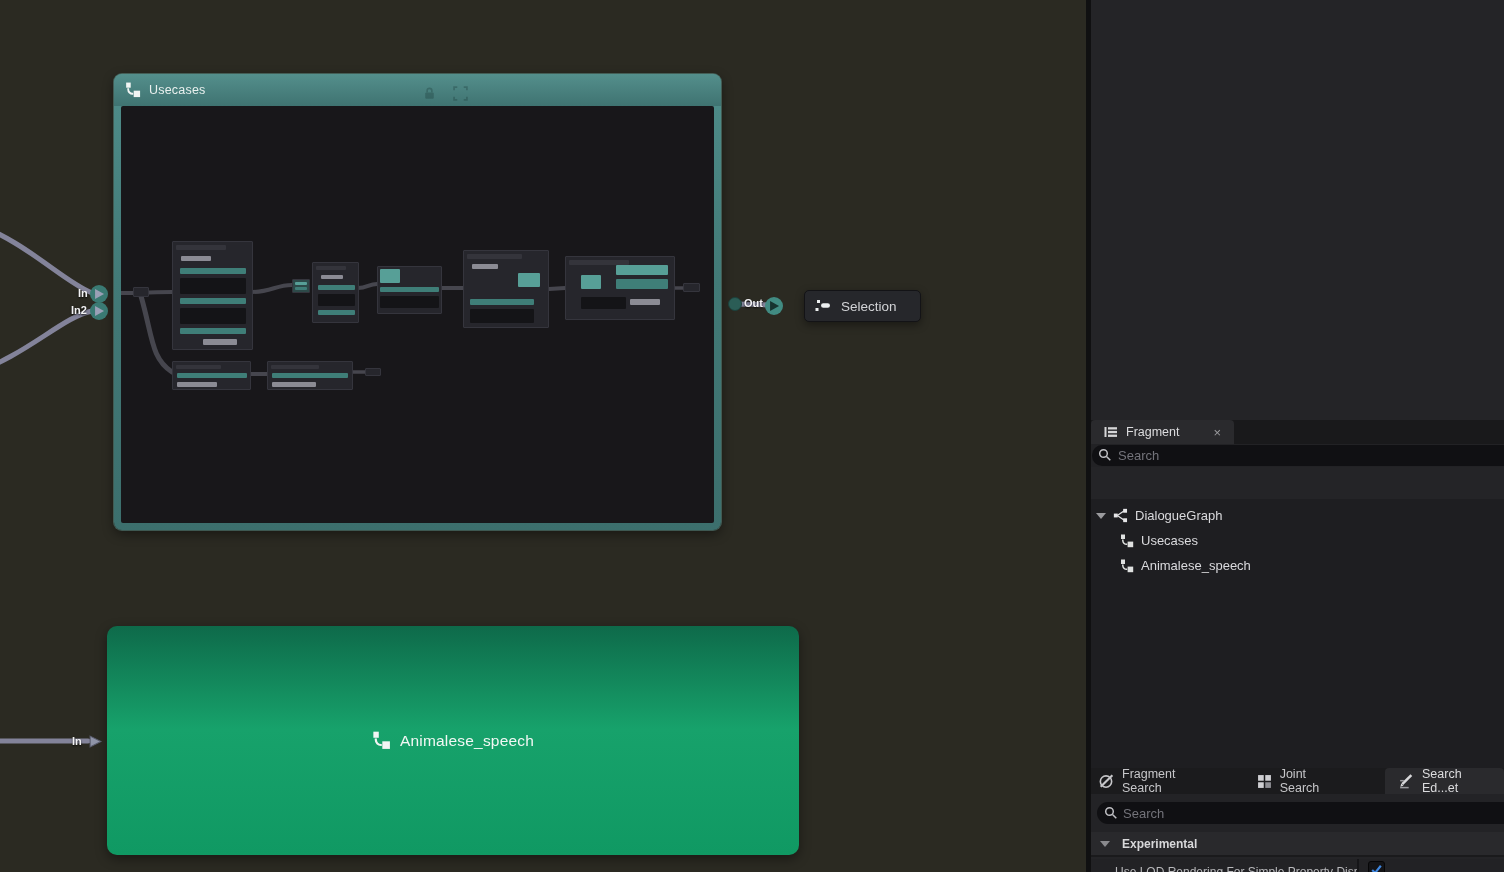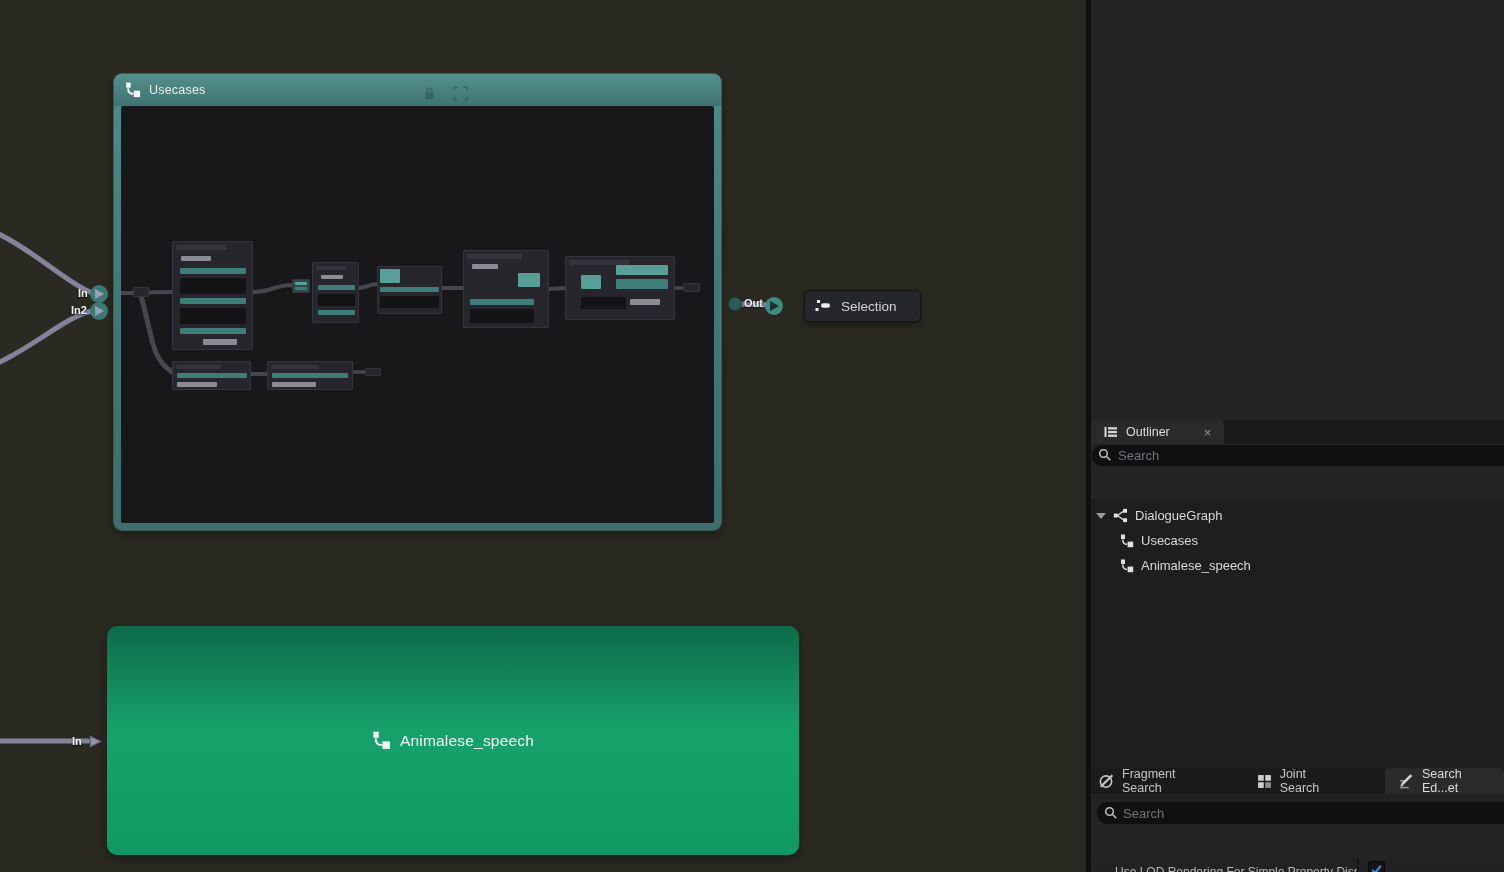--- a/index.html
+++ b/index.html
@@ -245,21 +245,21 @@
   <div class="tab-bar" style="top:420px;">
     <div class="tab active">
       <span class="tw">
         <svg width="14" height="14" viewBox="0 0 14 14">
           <rect x="0.5" y="2" width="2" height="10" fill="#d6d6d8"></rect>
           <rect x="4" y="2.2" width="9" height="2.3" fill="#d6d6d8"></rect>
           <rect x="4" y="5.9" width="9" height="2.3" fill="#d6d6d8"></rect>
           <rect x="4" y="9.6" width="9" height="2.3" fill="#d6d6d8"></rect>
         </svg>
       </span>
-      <span>Outliner</span>
+      <span>Fragment</span>
       <span class="close">×</span>
     </div>
   </div>
 
   <div class="search-row" style="top:444px;">
     <input class="search-input" type="text" placeholder="Search" style="">
     <span class="search-glyph tw">
       <svg width="14" height="14" viewBox="0 0 14 14">
         <circle cx="5.5" cy="5.5" r="3.8" stroke="#bfbfc3" stroke-width="1.5" fill="none"></circle>
         <line x1="8.5" y1="8.5" x2="12.3" y2="12.3" stroke="#bfbfc3" stroke-width="1.5"></line>
@@ -340,20 +340,24 @@
   <div class="search-row" style="top:794px;height:38px;background:#232326;">
     <input class="search-input" type="text" style="left: 6px; top: 8px; height: 22px; border-radius: 11px;" placeholder="Search">
     <span class="search-glyph tw" style="left:13px;top:12px;">
       <svg width="14" height="14" viewBox="0 0 14 14">
         <circle cx="5.5" cy="5.5" r="3.8" stroke="#bfbfc3" stroke-width="1.5" fill="none"></circle>
         <line x1="8.5" y1="8.5" x2="12.3" y2="12.3" stroke="#bfbfc3" stroke-width="1.5"></line>
       </svg>
     </span>
   </div>
 
+  <div class="section-header" style="top:832px;">
+    <span class="tri-down" style="border-top-color:#8a8a8e;"></span>
+    <span>Experimental</span>
+  </div>
 
   <div class="prop-row" style="top:859px;">
     <div class="prop-name">Use LOD Rendering For Simple Property Displa</div>
     <div class="prop-div"></div>
     <div class="checkbox">
       <svg width="13" height="13" viewBox="0 0 12 12">
         <polyline points="2,6.5 4.8,9 10,2.5" stroke="#3f87e0" stroke-width="2" fill="none"></polyline>
       </svg>
     </div>
   </div>

